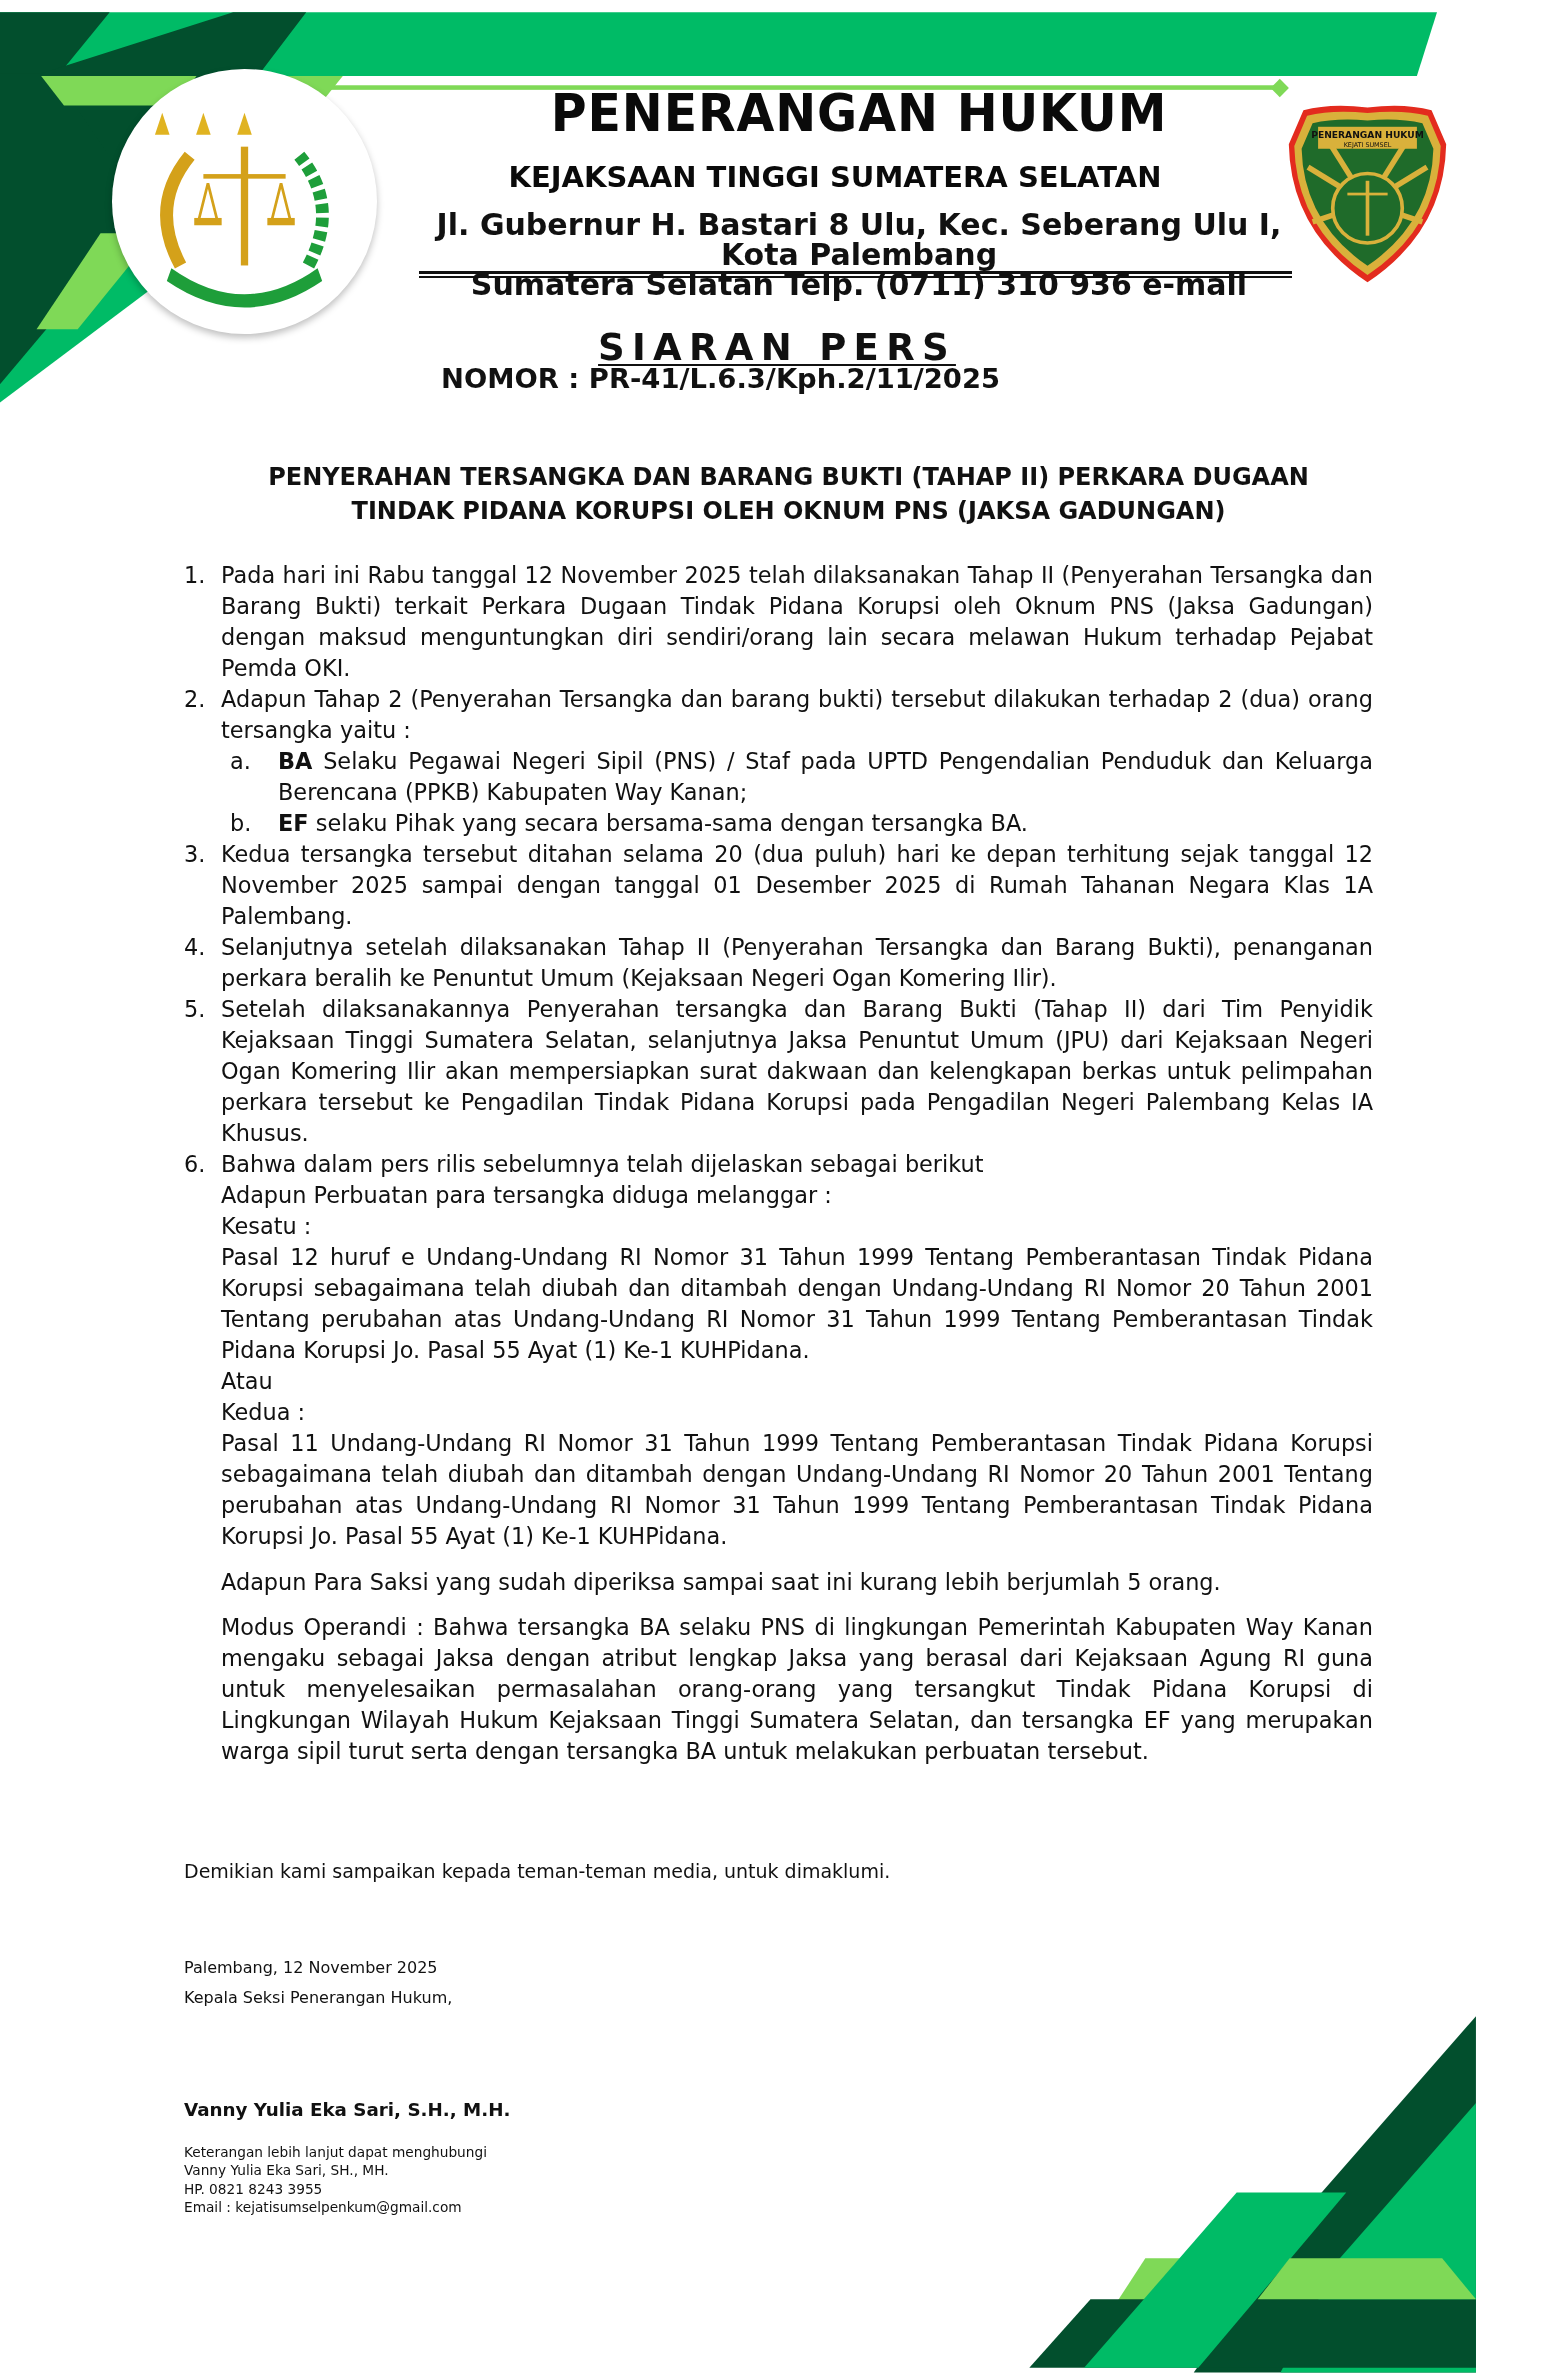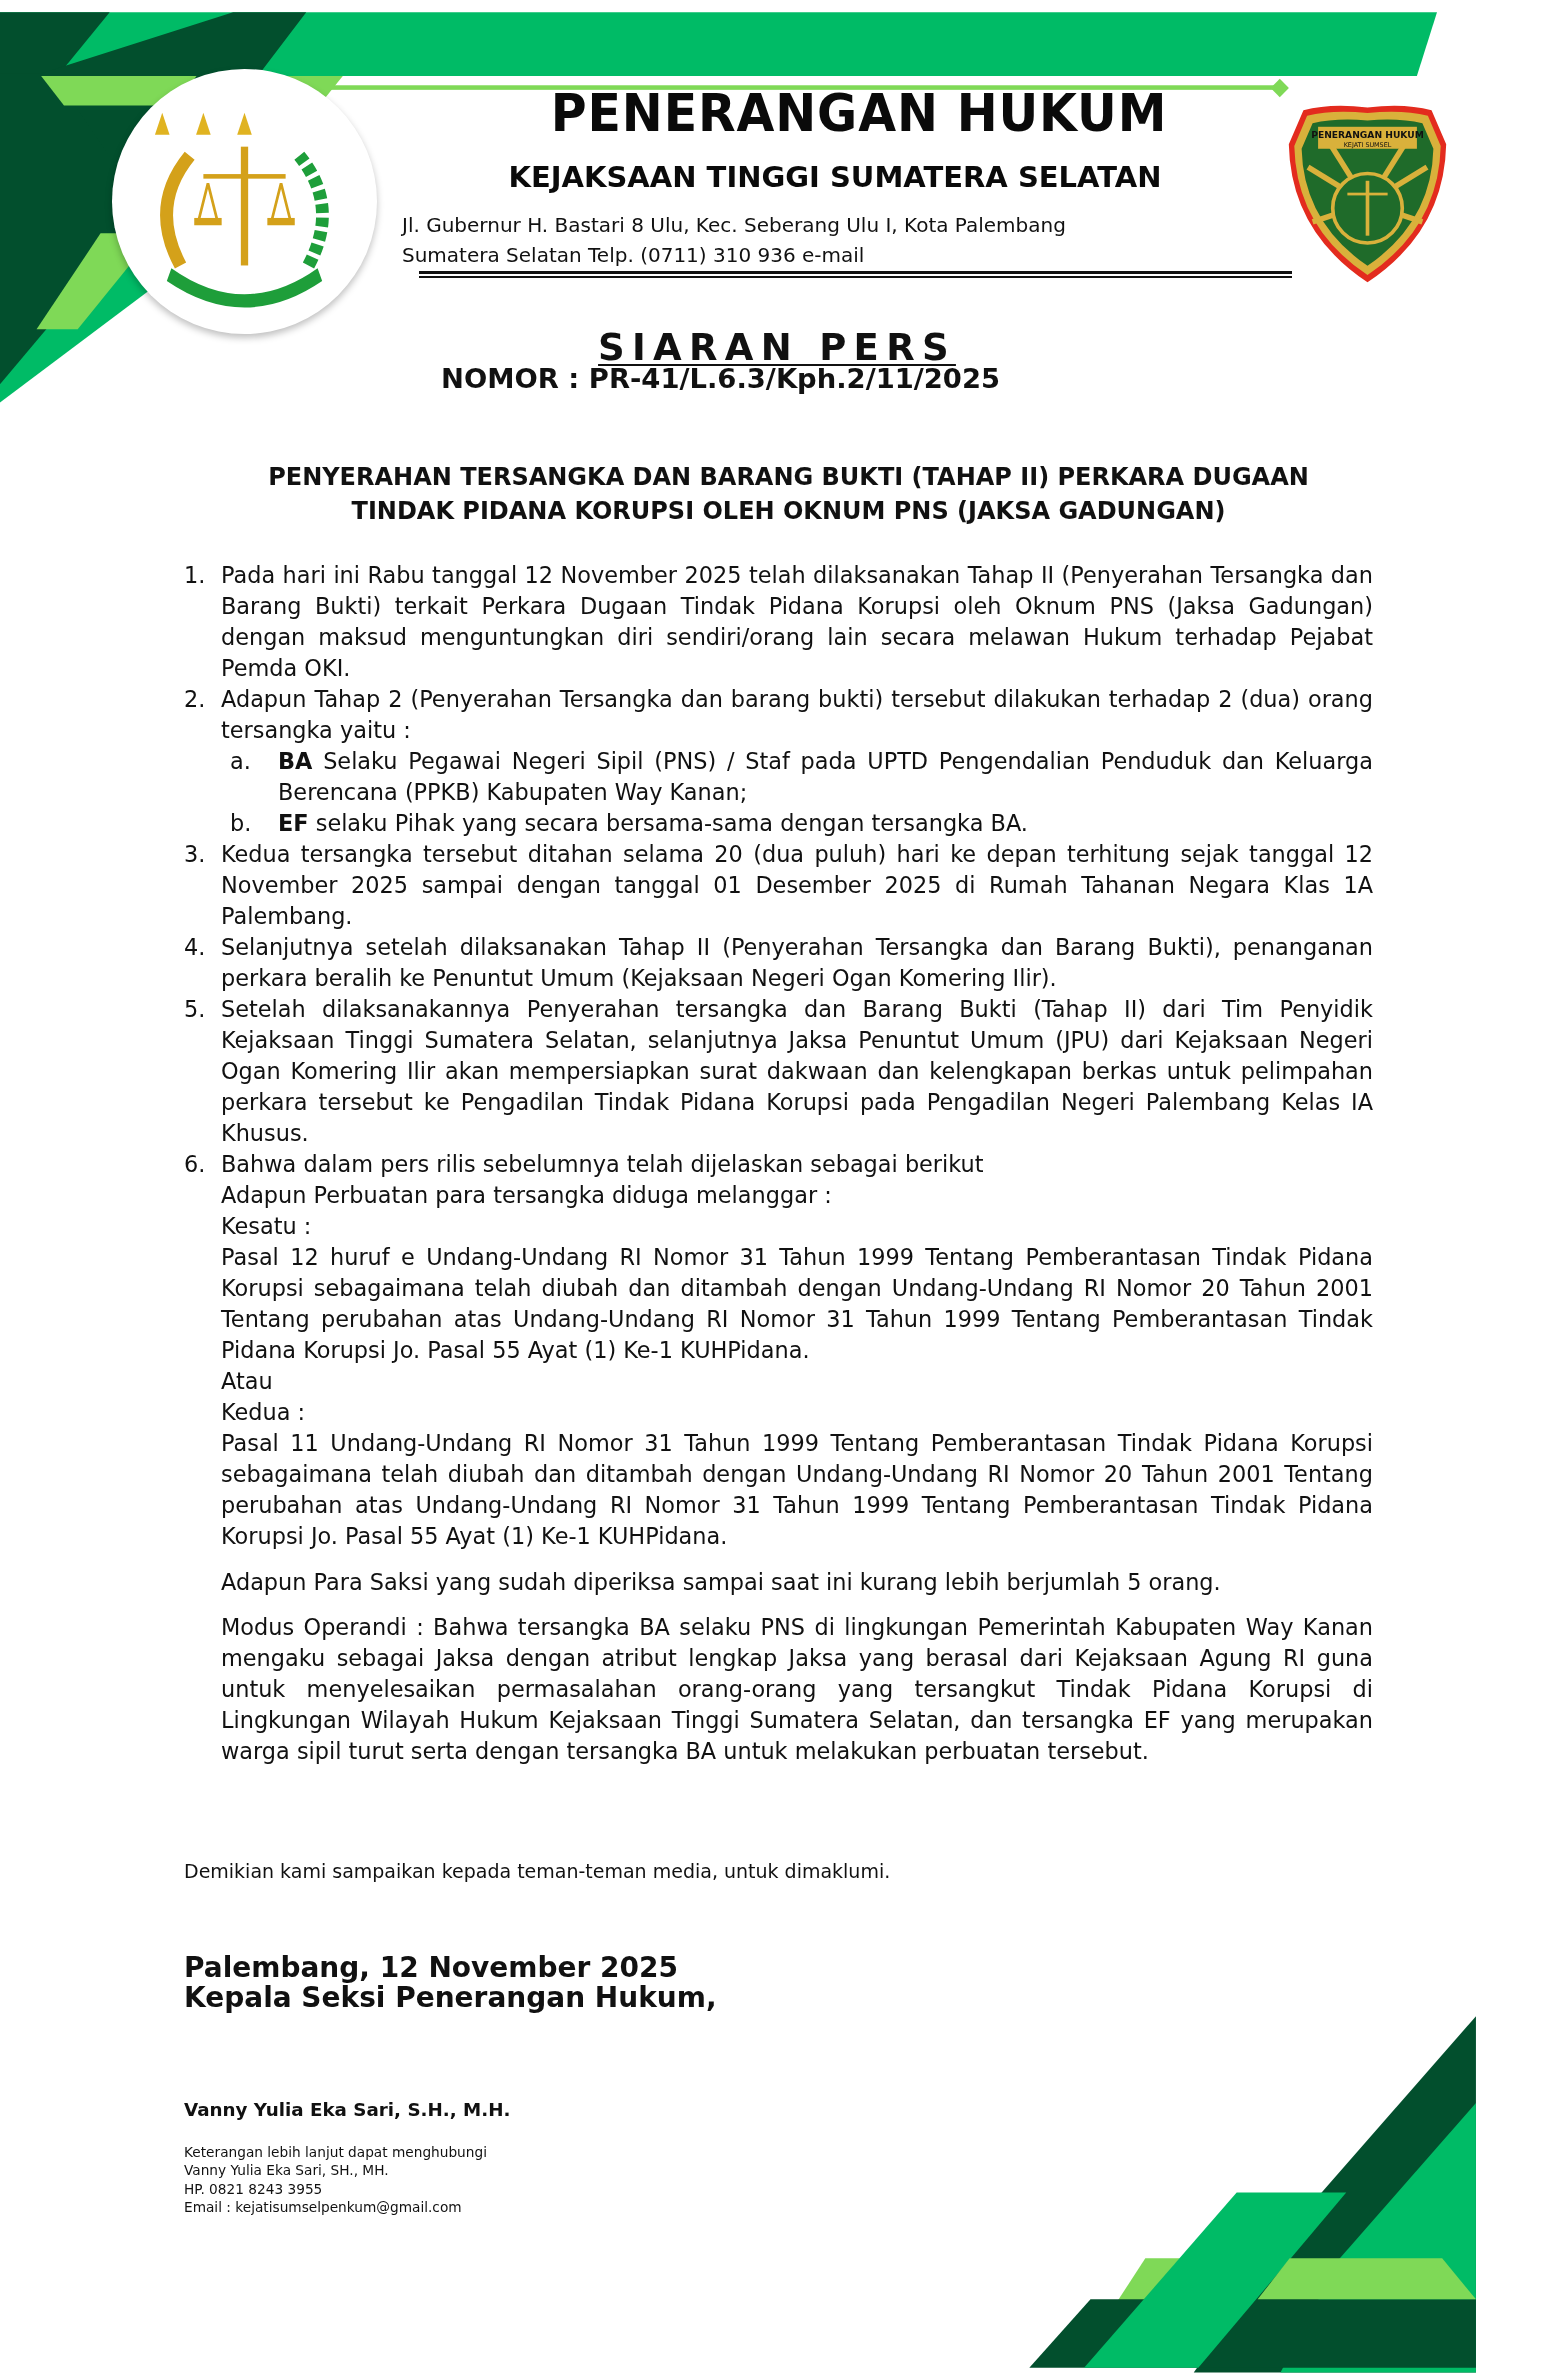--- a/index.html
+++ b/index.html
@@ -6,22 +6,22 @@
   body { width: 1554px; height: 2377px; position: relative; overflow: hidden;
          font-family: "DejaVu Sans", sans-serif; color: #111; }
   .abs { position: absolute; }
   svg { display: block; }
 
   .hdr-title { position: absolute; left: 402px; top: 84px; width: 914px; text-align: center;
     font-family: "DejaVu Sans", sans-serif; font-weight: bold; font-size: 51px; letter-spacing: 0.9px;
     color: #0a0a0a; transform: scaleX(0.96); transform-origin: center; }
   .hdr-sub { position: absolute; left: 378px; top: 160px; width: 914px; text-align: center;
     font-weight: bold; font-size: 29px; color: #0a0a0a; }
-  .hdr-addr { position: absolute; left: 402px; top: 210px; width: 914px; 
-    font-size: 20px; line-height: 30px; color: #111; }
+  .hdr-addr { position: absolute; left: 402px; top: 210px; width: 914px; text-align: center;
+    font-size: 30px; line-height: 30px; color: #111; font-weight: bold; }
   .hdr-rule1 { position: absolute; left: 419px; top: 271px; width: 873px; height: 2.7px; background: #111; }
   .hdr-rule2 { position: absolute; left: 419px; top: 276px; width: 873px; height: 1.8px; background: #111; }
 
   .siaran { position: absolute; left: 0; width: 1554px; top: 326px; text-align: center;
     font-weight: bold; font-size: 37px; letter-spacing: 7.3px; }
   .siaran span { text-decoration: underline; text-decoration-thickness: 1.8px; text-underline-offset: 3.7px; }
   .nomor { position: absolute; left: 0; width: 1441px; top: 363px; text-align: center;
     font-weight: bold; font-size: 27.4px; }
   .title { position: absolute; left: 194px; width: 1189px; top: 460px; text-align: center;
     font-weight: bold; font-size: 24px; line-height: 34px; }
@@ -32,21 +32,21 @@
   .item { display: flex; text-align: justify; }
   .item .num { width: 37px; flex: none; }
   .item .txt { flex: 1; }
   .sub { display: flex; }
   .sub .let { width: 57px; flex: none; padding-left: 9.1px; box-sizing: border-box; }
   .sub .txt { flex: 1; text-align: justify; }
   .just { text-align: justify; }
   .gap { height: 14.6px; }
 
   .closing { position: absolute; left: 184px; top: 1860px; font-size: 19px; }
-  .place { position: absolute; left: 184px; top: 1953px; font-size: 28px; line-height: 30px; font-weight: bold; }
+  .place { position: absolute; left: 184px; top: 1953px; font-size: 16px; line-height: 30px; }
   .signer { position: absolute; left: 184px; top: 2099px; font-size: 18.3px; font-weight: bold; }
   .contact { position: absolute; left: 184px; top: 2131px; font-size: 13.7px; line-height: 18.3px; margin-top: 12px; }
 </style>
 </head>
 <body>
 
 <svg class="abs" style="left:0;top:0" width="1554" height="421" viewBox="0 0 1700 460">
 
   <polygon points="0,13 1572,13 1550,83 0,83" fill="#00BB66"></polygon>
 

